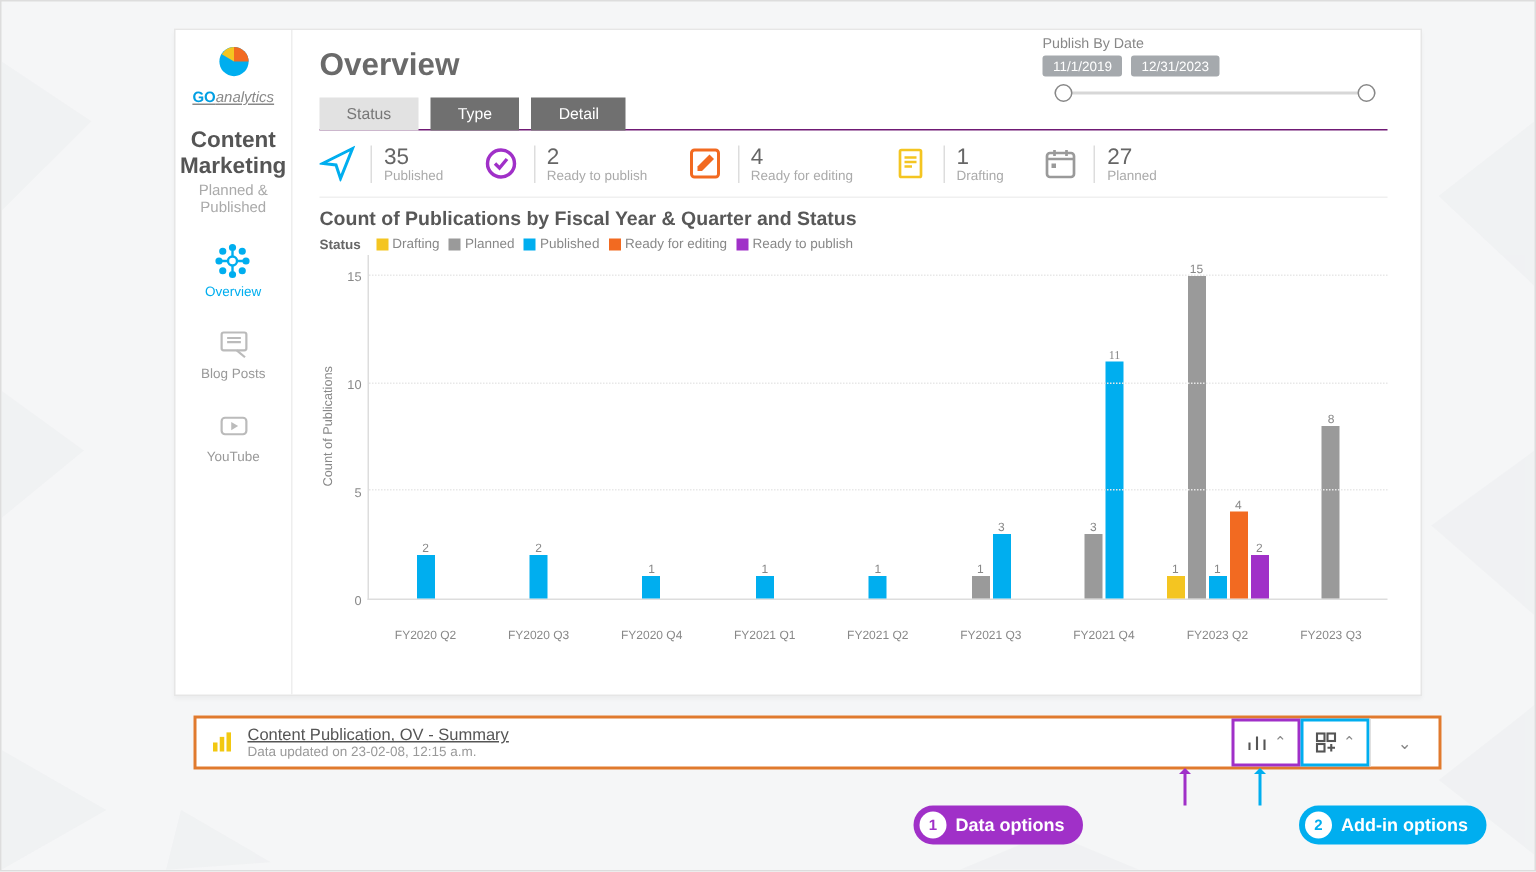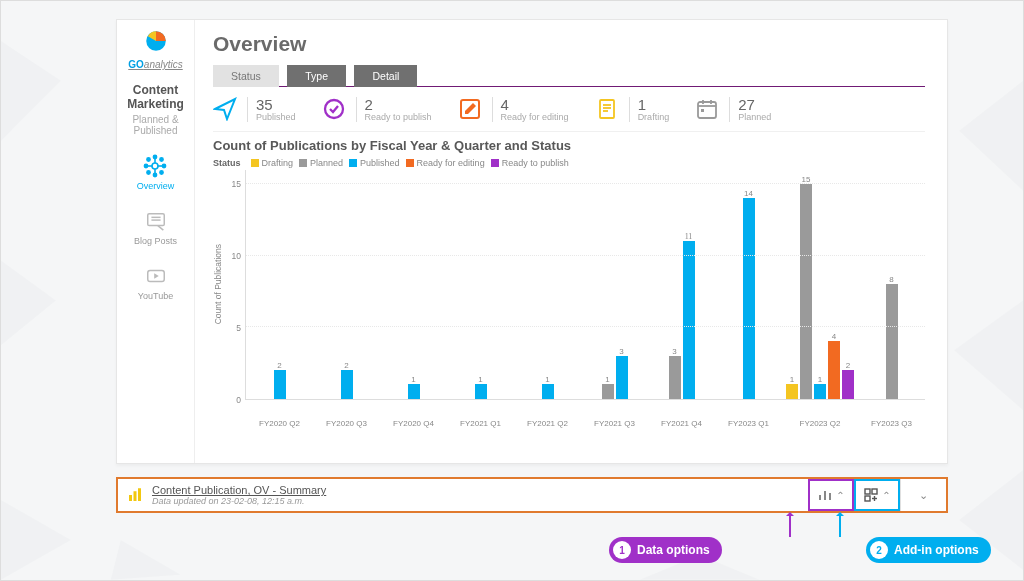--- a/index.html
+++ b/index.html
@@ -34,21 +34,21 @@
     padding-top: 8px;
     font-size: 9.5px;
     color: #888;
   }
   .logo-wrap { text-align: center; margin-bottom: 10px; }
   .logo-circle {
     width: 26px; height: 26px; margin: 0 auto 3px;
   }
   .logo-text { font-size: 10px; color: #888; font-style: italic; text-decoration: underline; }
   .logo-text .go { color: #009fe3; font-weight: bold; font-style: normal; }
-  .nav-head { font-size: 12px; font-weight: bold; color: #555; text-align: center; line-height: 1.15; margin: 4px 0 2px; }
+  .nav-head { font-size: 15px; font-weight: bold; color: #555; text-align: center; line-height: 1.15; margin: 4px 0 2px; }
   .nav-sub { font-size: 10px; color: #aaa; text-align: center; line-height: 1.1; margin-bottom: 10px; }
   .nav-item { text-align: center; margin: 7px 0 10px; cursor: pointer; }
   .nav-item .icn { width: 26px; height: 26px; margin: 0 auto 2px; display: flex; align-items: center; justify-content: center; }
   .nav-item.active { color: #00aeef; }
   .nav-item.active .lbl { color: #00aeef; }
   .nav-item .lbl { font-size: 9px; color: #999; }
 
   .main {
     flex: 1; min-width: 0;
     padding: 12px 22px 8px 18px;
@@ -101,27 +101,27 @@
   .plot { flex:1; position:relative; border-left:1px solid #ddd; border-bottom:1px solid #ddd; }
   .gridline { position:absolute; left:0; right:0; border-top:1px dotted #e8e8e8; }
   .groups { position:absolute; inset:0; display:flex; }
   .group { flex:1; position:relative; display:flex; flex-direction:column; }
   .bars { flex:1; display:flex; align-items:flex-end; justify-content:center; gap:2px; padding: 0 4px; }
   .bar { width: 12px; position: relative; }
   .bar .val { position:absolute; bottom:100%; left:50%; transform:translateX(-50%); font-size:8px; color:#888; white-space:nowrap; }
   .x-lbl { position:absolute; top:100%; left:0; right:0; text-align:center; font-size:8px; color:#888; padding-top:20px; }
 
   .bottom-bar {
-    position: absolute; left: 115px; top: 476px; width: 832px; height: 36px;
+    position: absolute; left: 128px; top: 476px; width: 832px; height: 36px;
     background: #fff; border: 2px solid #e07a2e;
     display:flex; align-items:center; z-index:2;
   }
   .pbi-icon { width: 18px; height: 18px; margin: 0 8px; }
   .bb-title { font-size: 11px; color:#555; text-decoration: underline; }
-  .bb-sub { font-size: 9px; color:#999;font-style:italic; }
+  .bb-sub { font-size: 9px; color:#999; }
   .bb-actions { margin-left:auto; display:flex; height:100%; }
   .bb-btn { width: 46px; display:flex; align-items:center; justify-content:center; border-left:1px solid #e0e0e0; cursor:pointer; font-size: 14px; color:#555; }
   .bb-btn.purple-box { border:2px solid #a030c8; width:46px; }
   .bb-btn.blue-box { border:2px solid #00aeef; width:46px; }
   .caret-up { font-size:10px; margin-left:3px; color:#888; }
 
   .callout { position:absolute; z-index:3; display:flex; align-items:center; gap:6px; font-size:12px; font-weight:bold; color:#fff; padding:4px 12px 4px 4px; border-radius: 14px; }
   .callout .bubble { width:18px; height:18px; border-radius:50%; background:#fff; display:flex; align-items:center; justify-content:center; font-size:10px; }
   .callout.purple { background:#a030c8; top:536px; left:608px; }
   .callout.purple .bubble { color:#a030c8; }
@@ -200,20 +200,32 @@
           <polygon points="10,9 15,12 10,15" fill="#bbb" stroke="none"></polygon>
         </svg>
       </div>
       <div class="lbl">YouTube</div>
     </div>
   </div>
 
   <div class="main">
     <div class="title">Overview</div>
 
+    <div class="date-filter">
+      <div>Publish By Date</div>
+      <div class="date-badges">
+        <span class="date-badge">11/1/2019</span>
+        <span class="date-badge">12/31/2023</span>
+      </div>
+      <div class="slider">
+        <div class="track"></div>
+        <div class="knob" style="left:6%"></div>
+        <div class="knob" style="left:94%"></div>
+      </div>
+    </div>
 
     <div class="tabs">
       <div class="tab active">Status</div>
       <div class="tab">Type</div>
       <div class="tab">Detail</div>
     </div>
 
     <div class="kpis">
 
     <div class="kpi">
@@ -341,28 +353,20 @@
             <div class="group">
               <div class="bars">
                 <div class="bar" style="height: 18.75%; background: rgb(154, 154, 154);">
                   <div class="val">3</div>
                 </div>
                 <div class="bar" style="height: 68.75%; background: rgb(0, 174, 239); font-family: Liberation Serif, serif;">
                   <div class="val">11</div>
                 </div>
               </div>
               <div class="x-lbl">FY2021 Q4</div>
-            </div>
-            <div class="group">
-              <div class="bars">
-                <div class="bar" style="height: 87.5%; background: rgb(0, 174, 239);">
-                  <div class="val">14</div>
-                </div>
-              </div>
-              <div class="x-lbl">FY2023 Q1</div>
             </div>
             <div class="group">
               <div class="bars">
                 <div class="bar" style="height: 6.25%; background: rgb(244, 197, 33);">
                   <div class="val">1</div>
                 </div>
                 <div class="bar" style="height: 93.75%; background: rgb(154, 154, 154);">
                   <div class="val">15</div>
                 </div>
                 <div class="bar" style="height: 6.25%; background: rgb(0, 174, 239);">

